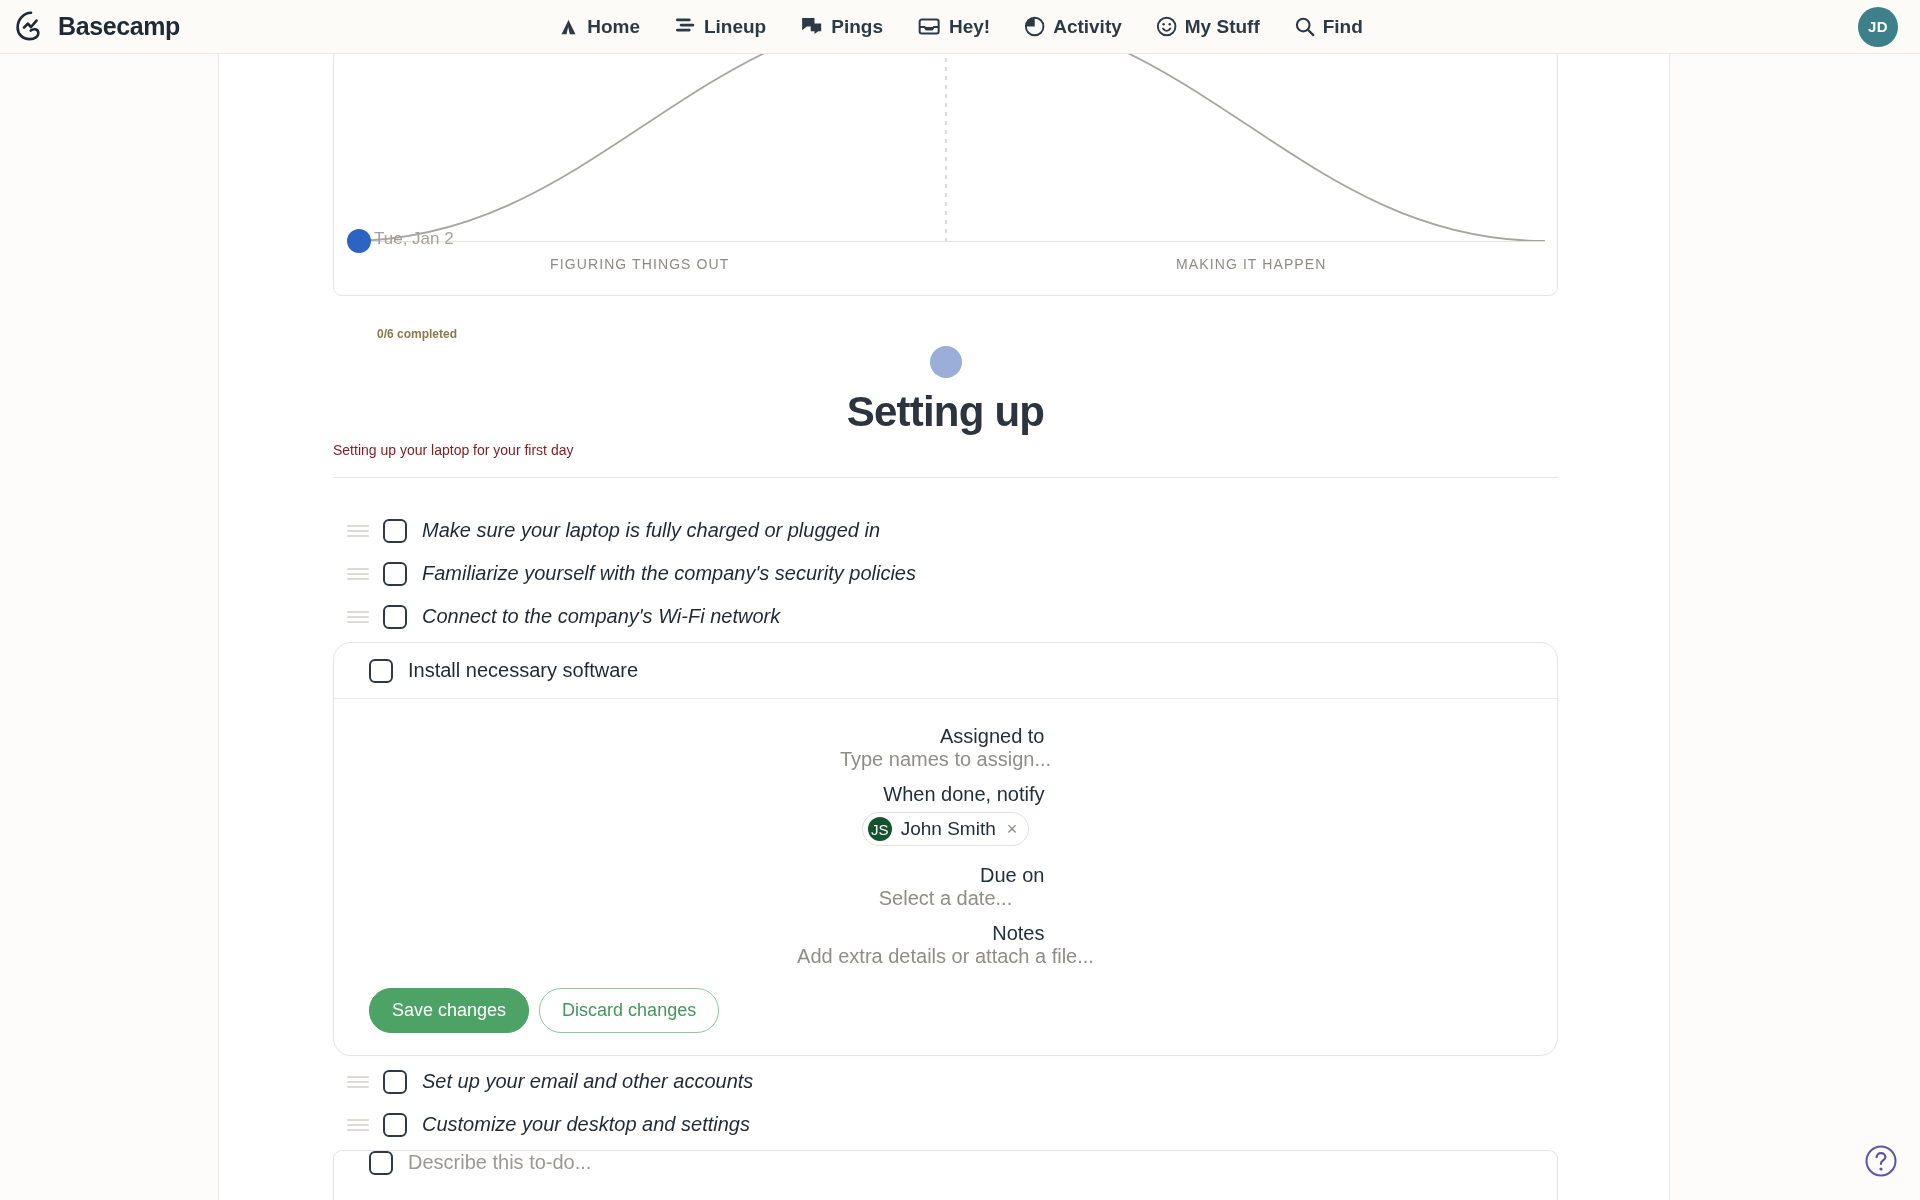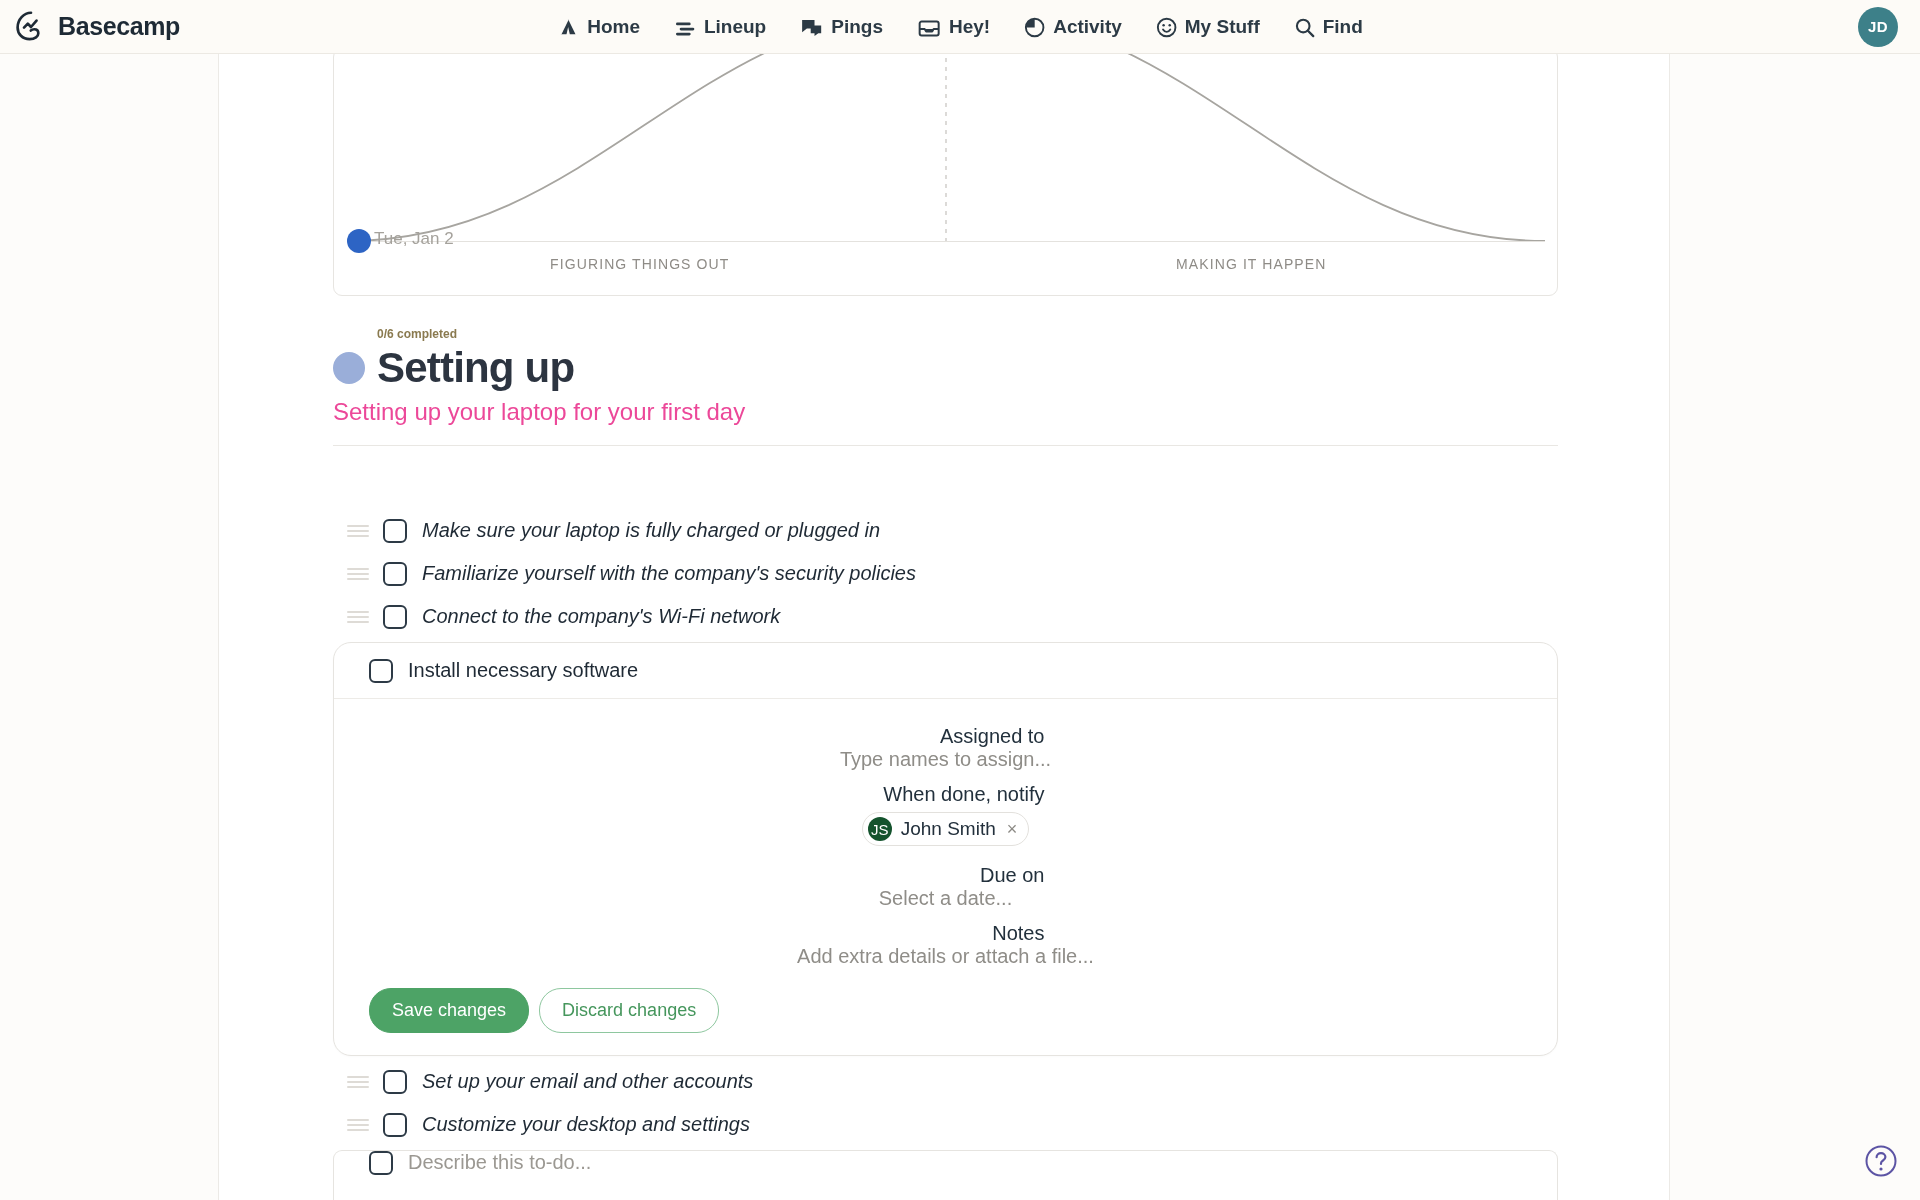--- a/index.html
+++ b/index.html
@@ -26,21 +26,21 @@
   .brand-mark { width: 34px; height: 34px; display: block; }
   .brand-name {
     font-size: 25px; font-weight: bold; color: #1e2a35;
     letter-spacing: -0.4px;
   }
   .nav-items {
     position: absolute; left: 50%; transform: translateX(-50%);
     display: flex; align-items: center; gap: 34px;
   }
   .nav-item {
-    display: flex; align-items: flex-end; gap: 8px;
+    display: flex; align-items: flex-start; gap: 8px;
     color: #2c3a45; font-size: 19px; font-weight: bold;
     cursor: pointer; white-space: nowrap;
   }
   .nav-item svg { display: block; flex: 0 0 auto; }
   .nav-avatar {
     position: absolute; right: 22px; top: 50%; transform: translateY(-50%);
     width: 40px; height: 40px; border-radius: 50%;
     background: #3d8089; color: #ffffff;
     display: flex; align-items: center; justify-content: center;
     font-size: 15px; font-weight: bold; letter-spacing: 0.3px;
@@ -84,33 +84,33 @@
     color: #8e8b86; text-transform: uppercase;
   }
 
   
   .list-head { position: absolute; left: 114px; top: 273px; width: 1225px; }
   .completed {
     margin-left: 44px;
     font-size: 12px; color: #8a7a4f; font-weight: bold;
   }
   .title-row {
-    display: flex; align-items: center; gap: 12px; margin-top: 5px;
+    display: flex; align-items: center; gap: 12px; margin-top: 5px; flex-direction: column;
   }
   .title-dot {
     width: 32px; height: 32px; border-radius: 50%;
     background: #9aaed9; flex: 0 0 auto;
   }
   .list-title {
     font-size: 42px; font-weight: bold; color: #2c3440;
     letter-spacing: -0.8px; line-height: 1.05;
   }
   .list-sub {
     margin-left: 0px; margin-top: 8px;
-    font-size: 24px; color: #ec4899;
+    font-size: 14px; color: #7f1d1d;
   }
   .divider {
     margin-top: 19px; height: 1px; background: #e9e7e3; width: 100%;
   }
 
   
   .todos { position: absolute; left: 114px; top: 455px; width: 1225px; }
   .todo-row {
     display: flex; align-items: center;
     height: 43px; position: relative; font-style: italic;

